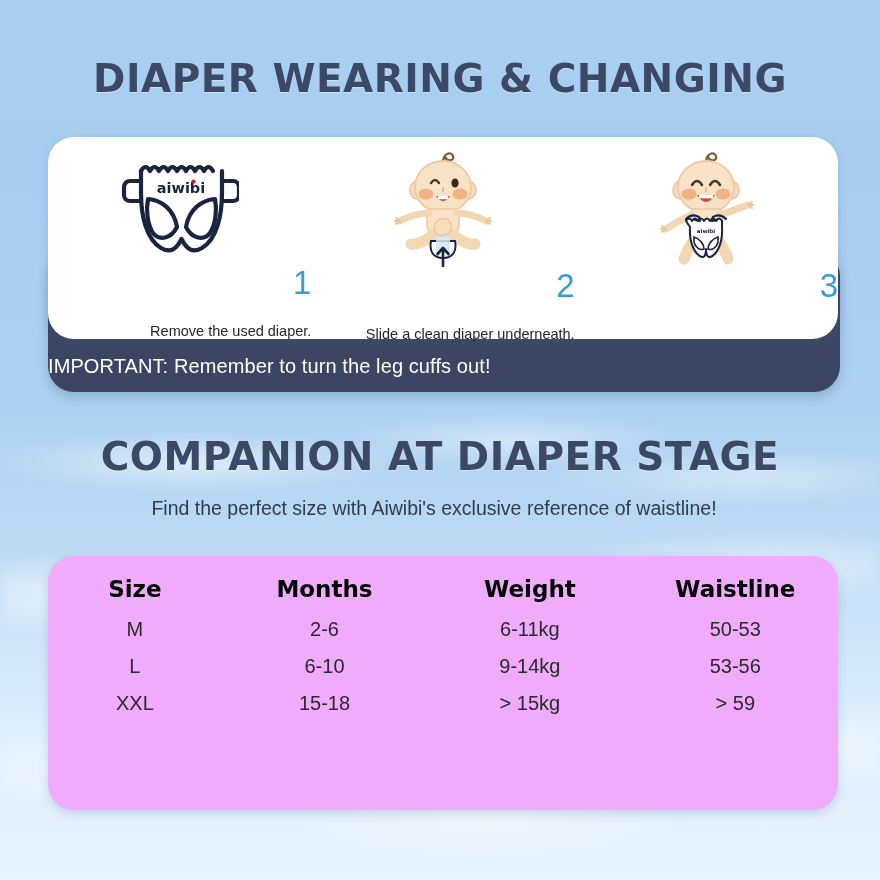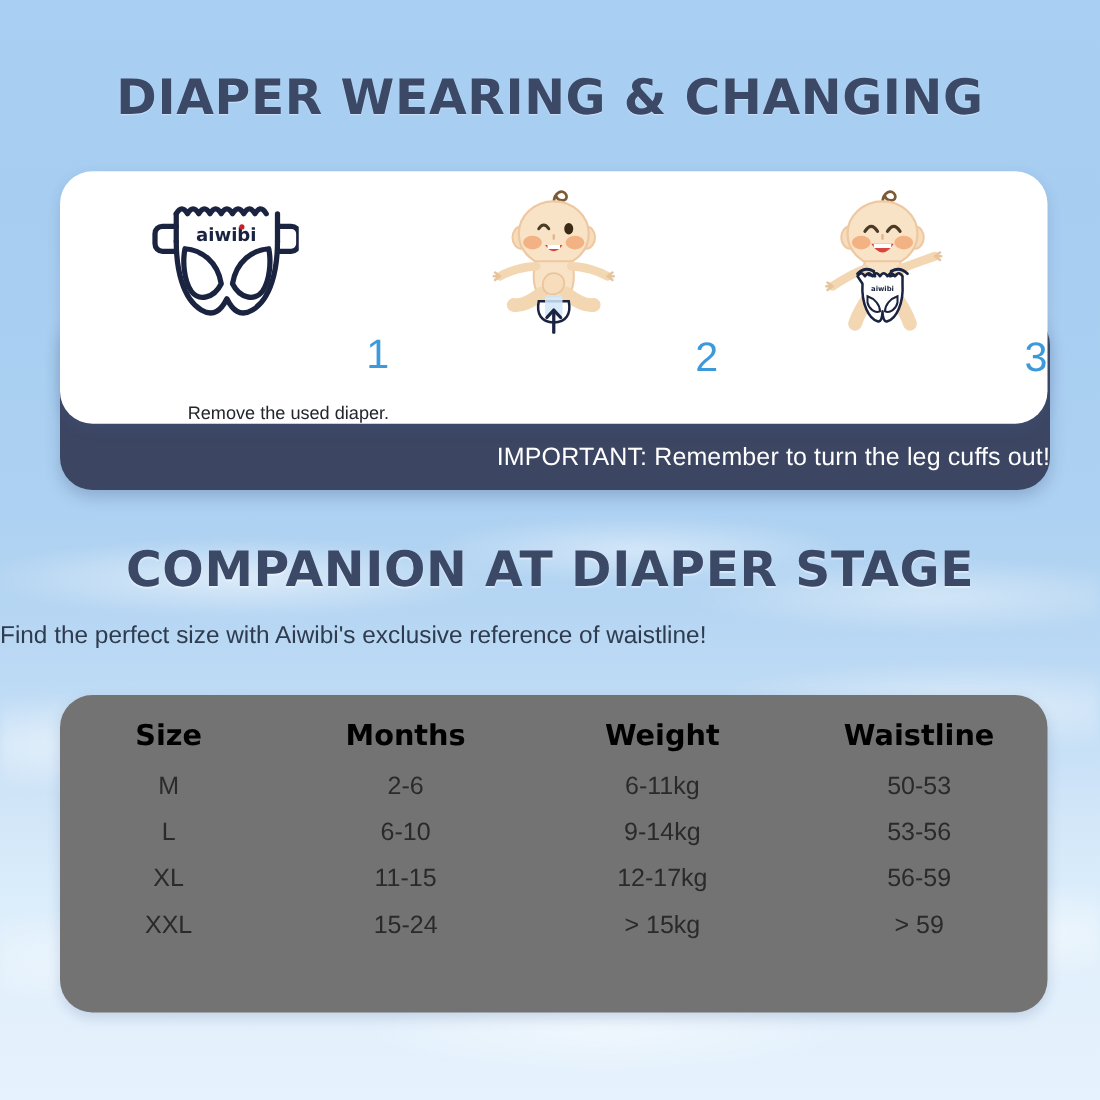--- a/index.html
+++ b/index.html
@@ -75,38 +75,39 @@
     font-family: "DejaVu Sans", sans-serif;
     letter-spacing: .5px;
     text-shadow: 0 1px 1px rgba(255,255,255,.45);
   }
   #title-main { top: 56px; font-size: 39px; }
   #title-stage { top: 434px; font-size: 39px; }
   #subtitle-stage {
     position: absolute;
     left: 0; right: 12px;
     top: 497px;
+    text-align: center;
     font-size: 19.5px;
     color: #2f3b4f;
     font-family: "Liberation Sans", sans-serif;
   }
 
   
   #steps-banner {
     position: absolute;
     left: 48px; top: 250px;
     width: 792px; height: 142px;
     background: #3c4663;
     border-radius: 26px;
     box-shadow: 0 5px 12px rgba(60,80,120,.28);
   }
   #banner-text {
     position: absolute;
     left: 0; right: 0; bottom: 14px;
-    text-align: right;
+    text-align: left;
     color: #ffffff;
     font-size: 20px;
     letter-spacing: .1px;
   }
   #steps-card {
     position: absolute;
     left: 48px; top: 137px;
     width: 790px; height: 202px;
     background: #ffffff;
     border-radius: 26px;
@@ -140,21 +141,21 @@
     color: #22252c;
     margin-top: 24px;
     white-space: nowrap;
   }
 
   
   #table-card {
     position: absolute;
     left: 48px; top: 556px;
     width: 790px; height: 254px;
-    background: #737373;
+    background: #f0abfc;
     border-radius: 26px;
     box-shadow: 0 4px 10px rgba(70,95,140,.20);
     padding-top: 14px;
     box-sizing: border-box;
   }
   table.sizes {
     width: 100%;
     border-collapse: collapse;
     table-layout: fixed;
   }
@@ -254,20 +255,21 @@
           <path d="M56 76 C52 80 52 88 58 90 C66 92 72 86 70 79 C68 73 60 72 56 76 Z" fill="#f7ddbb" stroke="#eac49c" stroke-width="1.4"></path>
 
           <path d="M50 96 C48 106 52 113 62 113 C72 113 76 106 74 96 Z" fill="#ffffff" stroke="#1a2340" stroke-width="2"></path>
           <rect x="55" y="91" width="14" height="17" rx="2" fill="#cfe6f8" opacity=".85"></rect>
 
           <path d="M62 121 L62 104" stroke="#1a2340" stroke-width="2.6" stroke-linecap="round"></path>
           <path d="M56.5 109 L62 103 L67.5 109" fill="none" stroke="#1a2340" stroke-width="2.6" stroke-linecap="round" stroke-linejoin="round"></path>
         </svg>
       </div>
       <div class="step-num">2</div>
+      <div class="step-cap">Slide a clean diaper underneath.</div>
     </div>
 
     <div class="step">
       <div class="step-art">
         <svg width="124" height="122" viewBox="0 0 124 122">
           <path d="M62 18 C62 8 70 6 72 11 C74 16 66 17 64 12" fill="none" stroke="#7c5a34" stroke-width="2.2" stroke-linecap="round"></path>
           <ellipse cx="36" cy="45" rx="7" ry="9" fill="#f6dcba" stroke="#eec8a0" stroke-width="1.6"></ellipse>
           <ellipse cx="88" cy="45" rx="7" ry="9" fill="#f6dcba" stroke="#eec8a0" stroke-width="1.6"></ellipse>
           <ellipse cx="62" cy="42" rx="28" ry="26" fill="#f9e3c6" stroke="#eec8a0" stroke-width="1.8"></ellipse>
           <ellipse cx="45" cy="49" rx="7.5" ry="5.5" fill="#f2a977" opacity=".85"></ellipse>
@@ -335,28 +337,22 @@
           <td>6-11kg</td>
           <td>50-53</td>
         </tr>
         <tr>
           <td>L</td>
           <td>6-10</td>
           <td>9-14kg</td>
           <td>53-56</td>
         </tr>
         <tr>
-          <td>XL</td>
-          <td>11-15</td>
-          <td>12-17kg</td>
-          <td>56-59</td>
-        </tr>
-        <tr>
           <td>XXL</td>
-          <td>15-24</td>
+          <td>15-18</td>
           <td>&gt; 15kg</td>
           <td>&gt; 59</td>
         </tr>
       </tbody>
     </table>
   </div>
 
 </div>
 
 </body></html>

